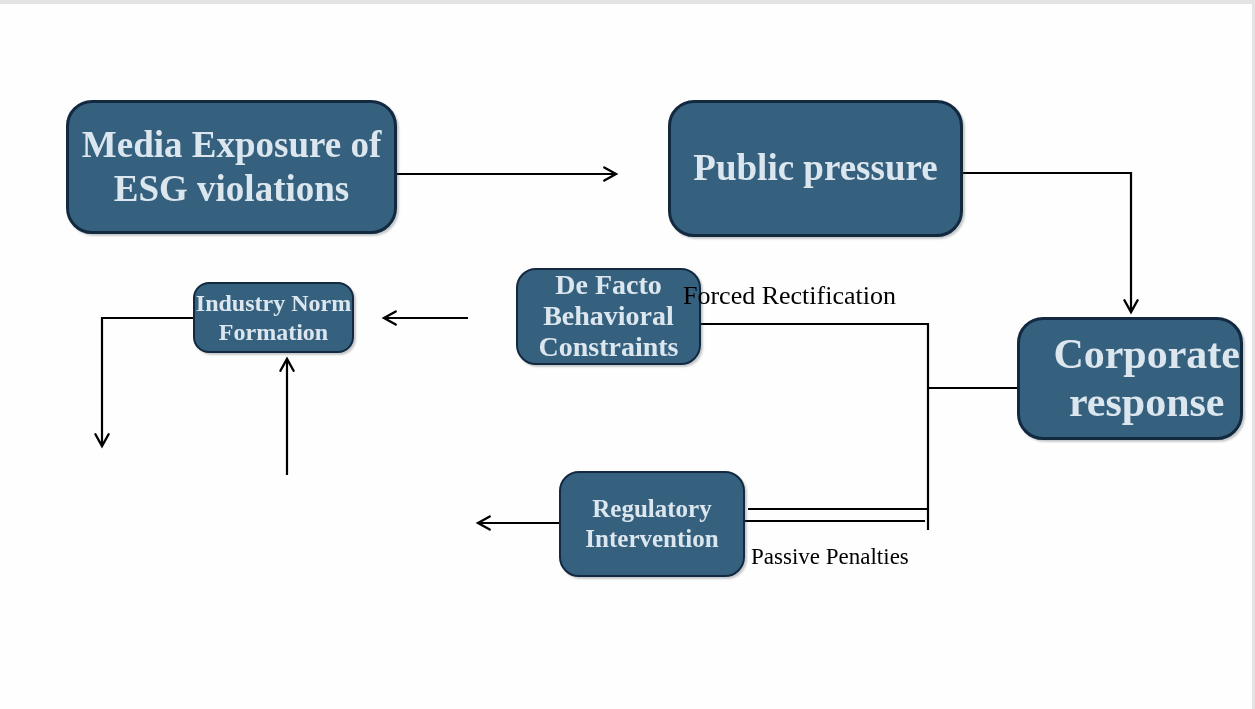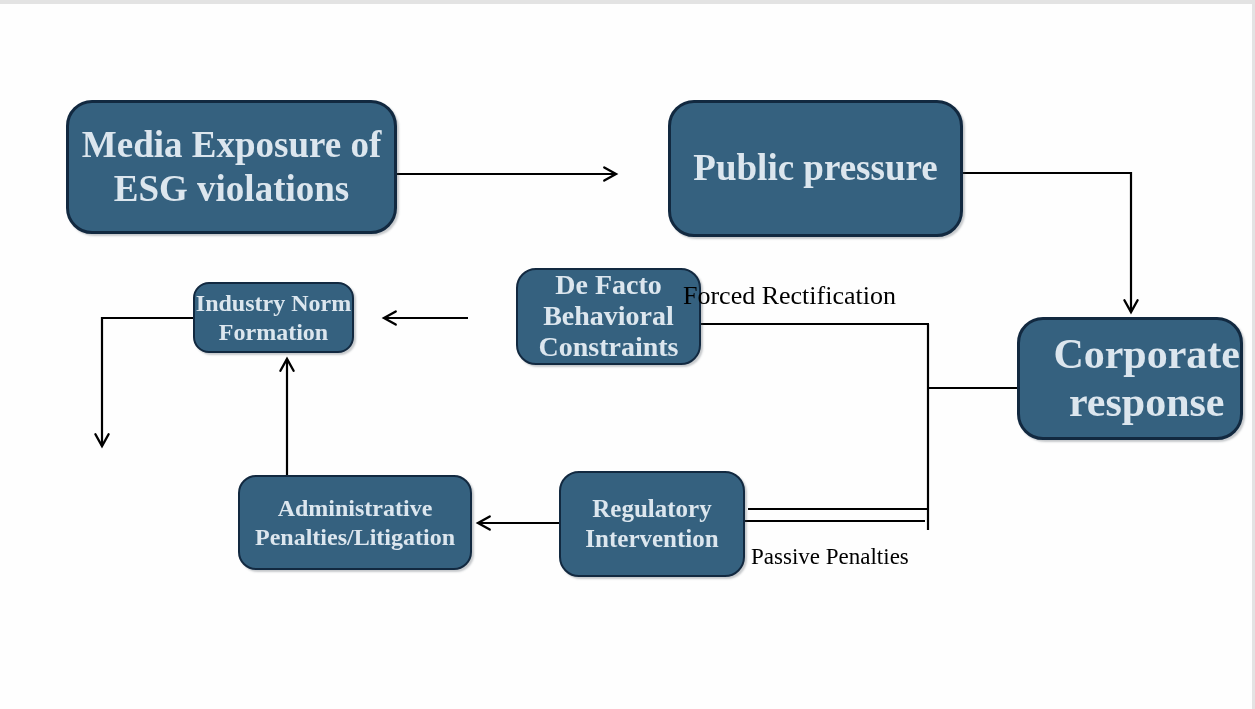--- a/index.html
+++ b/index.html
@@ -121,23 +121,19 @@
   <div class="node node-industry">
     <span>Industry Norm
 Formation</span>
   </div>
 
   <div class="node node-regulatory">
     <span>Regulatory
 Intervention</span>
   </div>
 
-  <div class="node node-admin">
-    <span>Administrative
-Penalties/Litigation</span>
-  </div>
 
 
   <div class="edge-label label-forced">Forced Rectification</div>
 
   <div class="edge-label label-passive">Passive Penalties</div>
 
 </div>
 
 </body></html>

